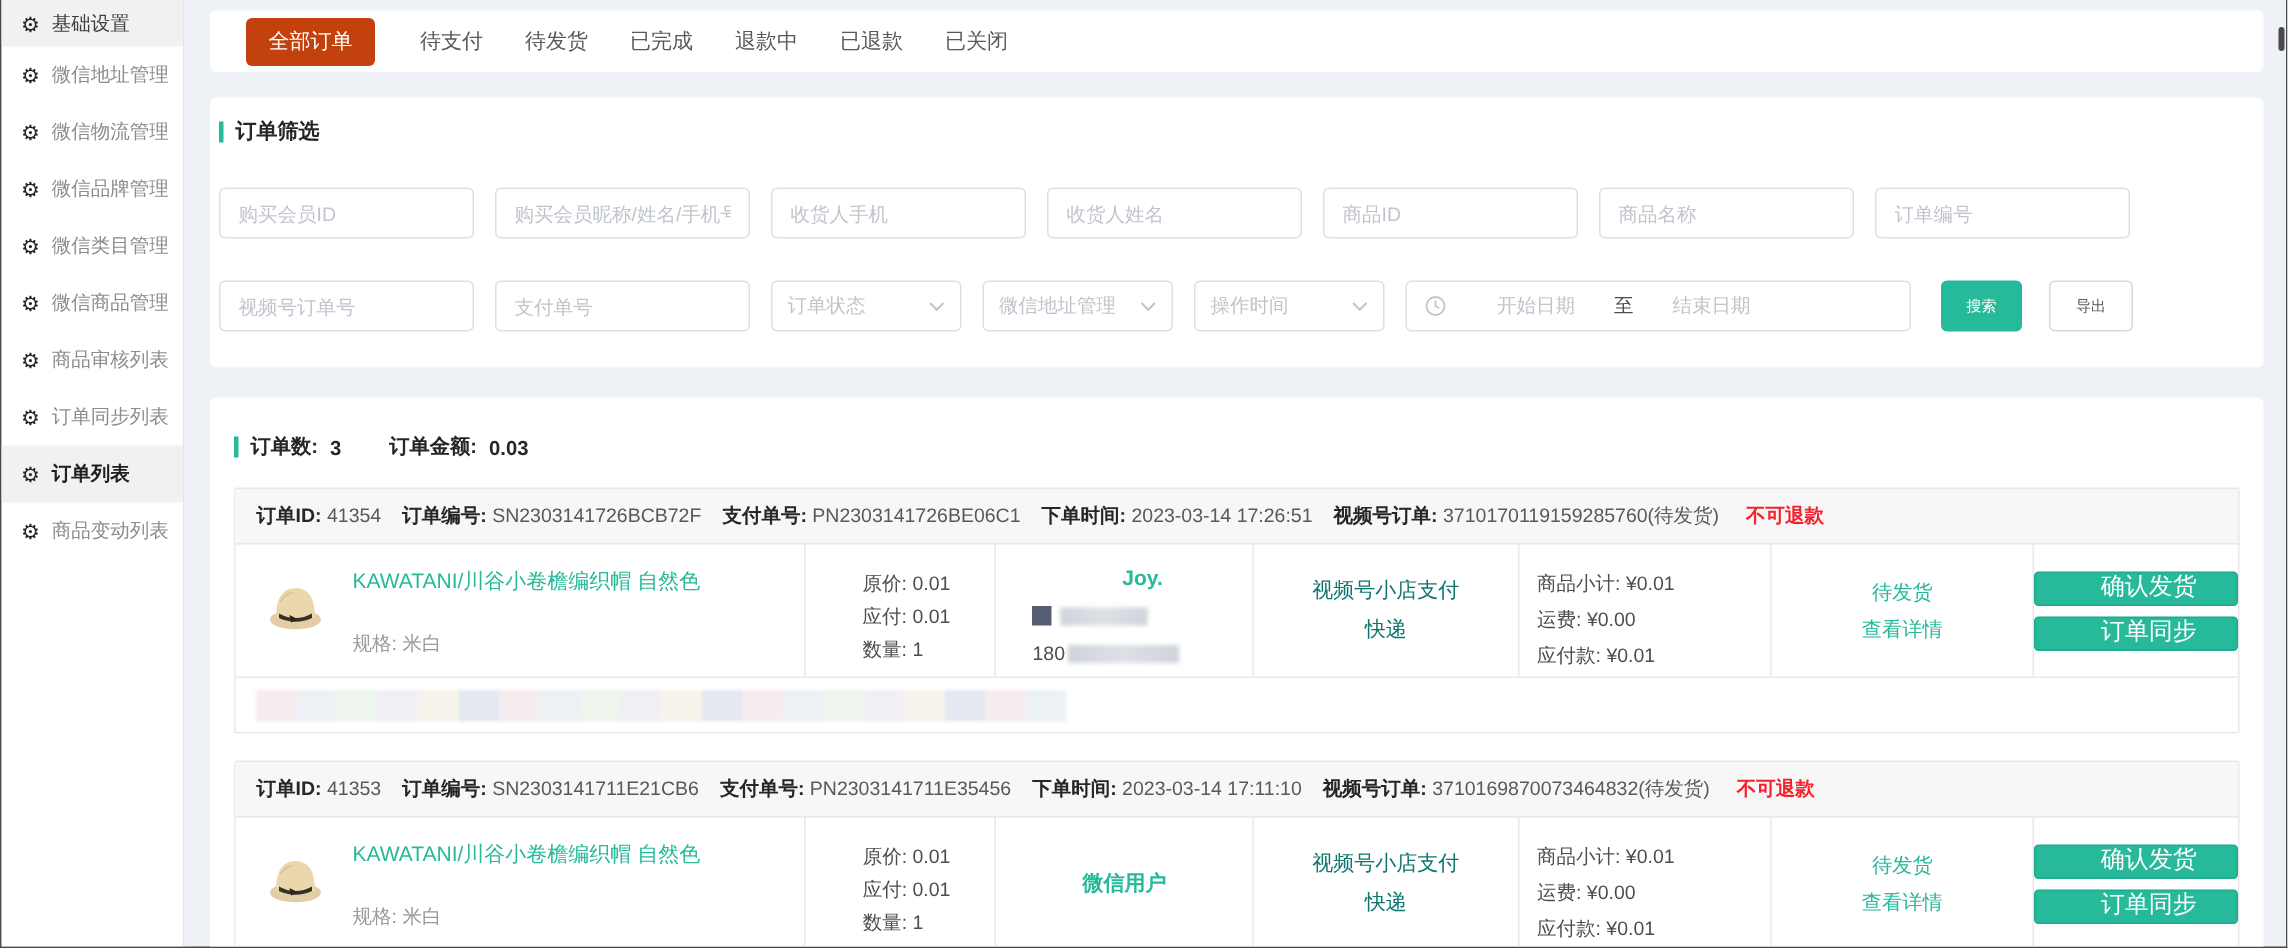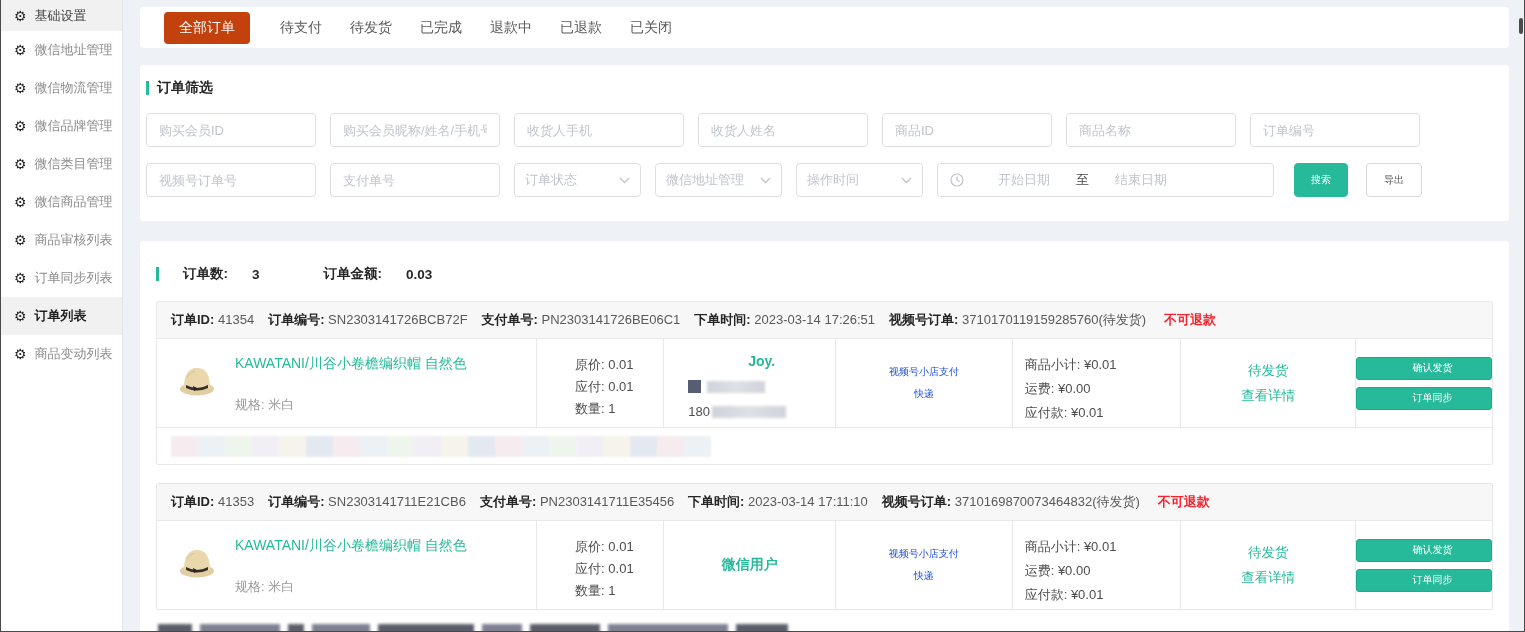--- a/index.html
+++ b/index.html
@@ -20,40 +20,40 @@
   .main { margin-left:123px; padding:7px 15px 0 16px; }
   .card { background:#fff; border-radius:4px; }
 
   .tabs-card { height:41px; display:flex; align-items:center; padding:0 10px; }
   .tab { font-size:14px; color:#595959; margin:0 14px; cursor:pointer; white-space:nowrap; }
   .tab.active { background:#c2410c; color:#fff; border-radius:4px; padding:7px 15px; margin-right:16px; }
 
   .filter-card { margin-top:17px; padding:14px 14px 24px 6px; }
   .sec-title { display:flex; align-items:center; gap:8px; font-size:14px; font-weight:700; color:#262626; }
   .bar { width:3px; height:14px; background:#26b99a; display:inline-block; }
-  .frow { display:flex; margin-top:16px; align-items:center; }
+  .frow { display:flex; margin-top:28px; align-items:center; }
   .frow > * { margin-right:14px; }
   .fin { width:170px; height:34px; border:1px solid #dcdfe6; border-radius:4px; padding:0 12px;
          font-size:13px; color:#606266; outline:none; font-family:inherit; }
   .fin::placeholder { color:#c0c4cc; }
   .fsel { width:127px; height:34px; border:1px solid #dcdfe6; border-radius:4px; padding:0 10px;
           display:flex; align-items:center; justify-content:space-between; font-size:13px;
           color:#c0c4cc; cursor:pointer; white-space:nowrap; }
   .datebox { width:337px; height:34px; border:1px solid #dcdfe6; border-radius:4px;
              display:flex; align-items:center; padding:0 12px; font-size:13px; }
   .datebox .ph { color:#c0c4cc; }
   .datebox .to { color:#4d4d4d; margin:0 26px; }
   .datebox .ph.start { margin-left:34px; }
   .btn { height:34px; border-radius:4px; font-size:10px; cursor:pointer; font-family:Liberation Mono, monospace; }
   .btn-search { width:54px; background:#26b99a; color:#fff; border:1px solid #26b99a; margin-left:6px; }
   .btn-export { width:56px; background:#fff; color:#595959; border:1px solid #d9d9d9; margin-left:4px; }
 
   
   .orders-card { margin-top:20px; padding:24px 16px 0 16px; min-height:400px; }
-  .summary { display:flex; align-items:center; gap:24px; font-size:13.5px; font-weight:700; color:#262626; }
+  .summary { display:flex; align-items:center; gap:8px; font-size:13.5px; font-weight:700; color:#262626; }
   .summary .gap { width:16px; }
   .order-block { margin-top:18px; border:1px solid #e8e8e8; border-radius:2px; }
   .o-head { background:#f7f7f7; border-bottom:1px solid #e8e8e8; padding:9px 14px; font-size:13px;
             display:flex; align-items:center; white-space:nowrap; }
   .o-pair { margin-right:14px; }
   .o-lbl { font-weight:700; color:#262626; }
   .o-val { color:#595959; }
   .o-refund { color:#f5222d; font-weight:700; margin-left:4px;text-align:right; }
   .o-body { display:flex; min-height:88px; }
   .o-col { border-left:1px solid #e8e8e8; }
@@ -69,24 +69,24 @@
   .p-name { font-size:14px; color:#26b99a; }
   .p-spec { font-size:13px; color:#9a9a9a; margin-top:23px; }
   .pline { font-size:13px; color:#4d4d4d; line-height:22px; white-space:nowrap; }
   .aline { font-size:13px; color:#4d4d4d; line-height:24px; white-space:nowrap; }
   .buyer-name { font-size:14px; font-weight:700; color:#26b99a;text-align:center; }
   .buyer-center { font-size:14px; font-weight:700; color:#26b99a; }
   .mask-row { display:flex; align-items:center; margin-top:11px; gap:6px; }
   .mask-sq { width:13px; height:13px; background:#565e74; }
   .mask-bar { height:12px; background:linear-gradient(90deg,#cfd3da,#dde1e6,#cfd3da); filter:blur(1.5px); }
   .phone-pre { font-size:13px; color:#4d4d4d; }
-  .pay-line { font-size:10px; color:#1d4ed8; }
+  .pay-line { font-size:14px; color:#0f766e; }
   .st-link { font-size:13.5px; color:#26b99a; cursor:pointer; }
   .act-btn { width:136px; height:23px; background:#26b99a; color:#fff; border:1px solid #1faa8d;
-             border-radius:3px; font-size:10px; cursor:pointer; font-family:inherit; line-height:1;padding-left:17px; }
+             border-radius:3px; font-size:16px; cursor:pointer; font-family:inherit; line-height:1;padding-left:17px; }
   .addr-row { border-top:1px solid #e8e8e8; height:37px; padding:8px 0 0 14px; overflow:hidden; }
   .mosaic { display:flex; filter:blur(1.2px); }
   .mosaic span { width:27px; height:21px; display:inline-block; }
   .mosaic span:nth-child(6n+1){ background:#f6ecef; }
   .mosaic span:nth-child(6n+2){ background:#ecf1f6; }
   .mosaic span:nth-child(6n+3){ background:#eef5ec; }
   .mosaic span:nth-child(6n+4){ background:#f2eef6; }
   .mosaic span:nth-child(6n+5){ background:#f6f4ea; }
   .mosaic span:nth-child(6n){ background:#e4e8f1; }
   .bottom-strip { margin:14px 0 0 2px; display:flex; align-items:flex-start; gap:8px; filter:blur(1.8px); }

